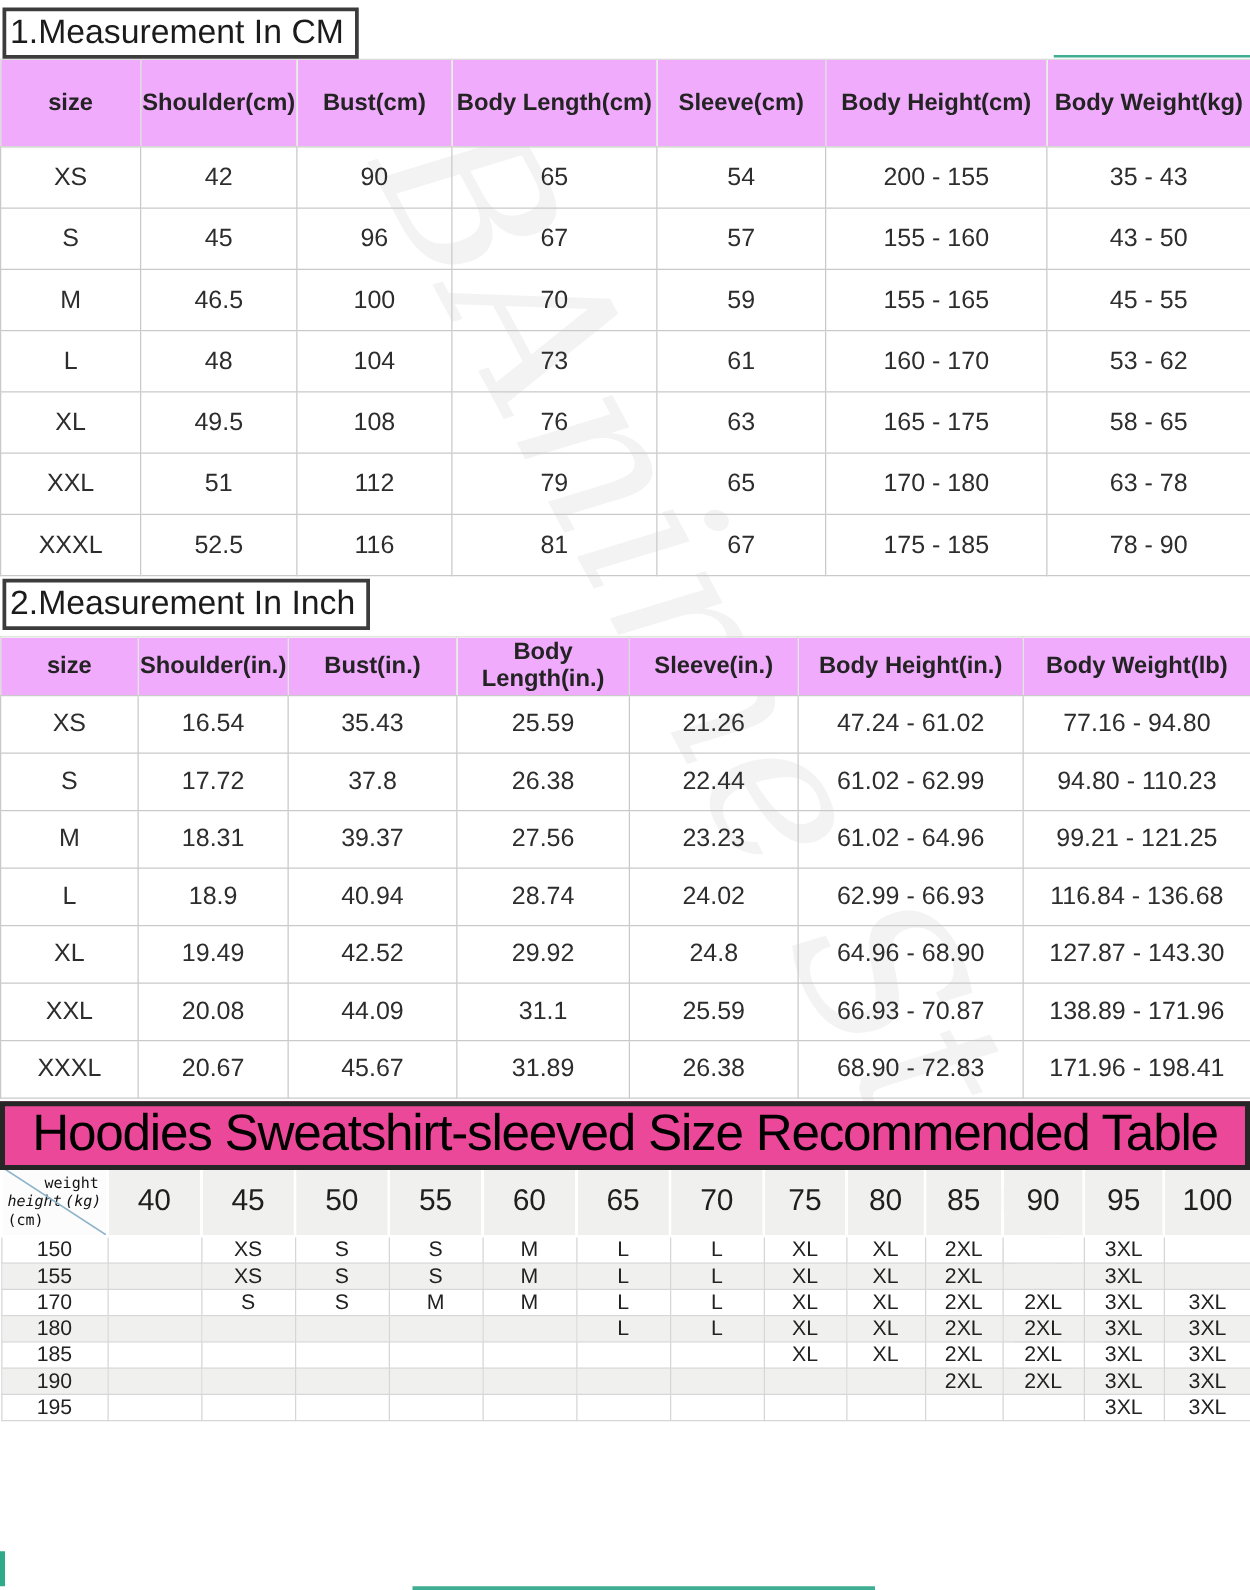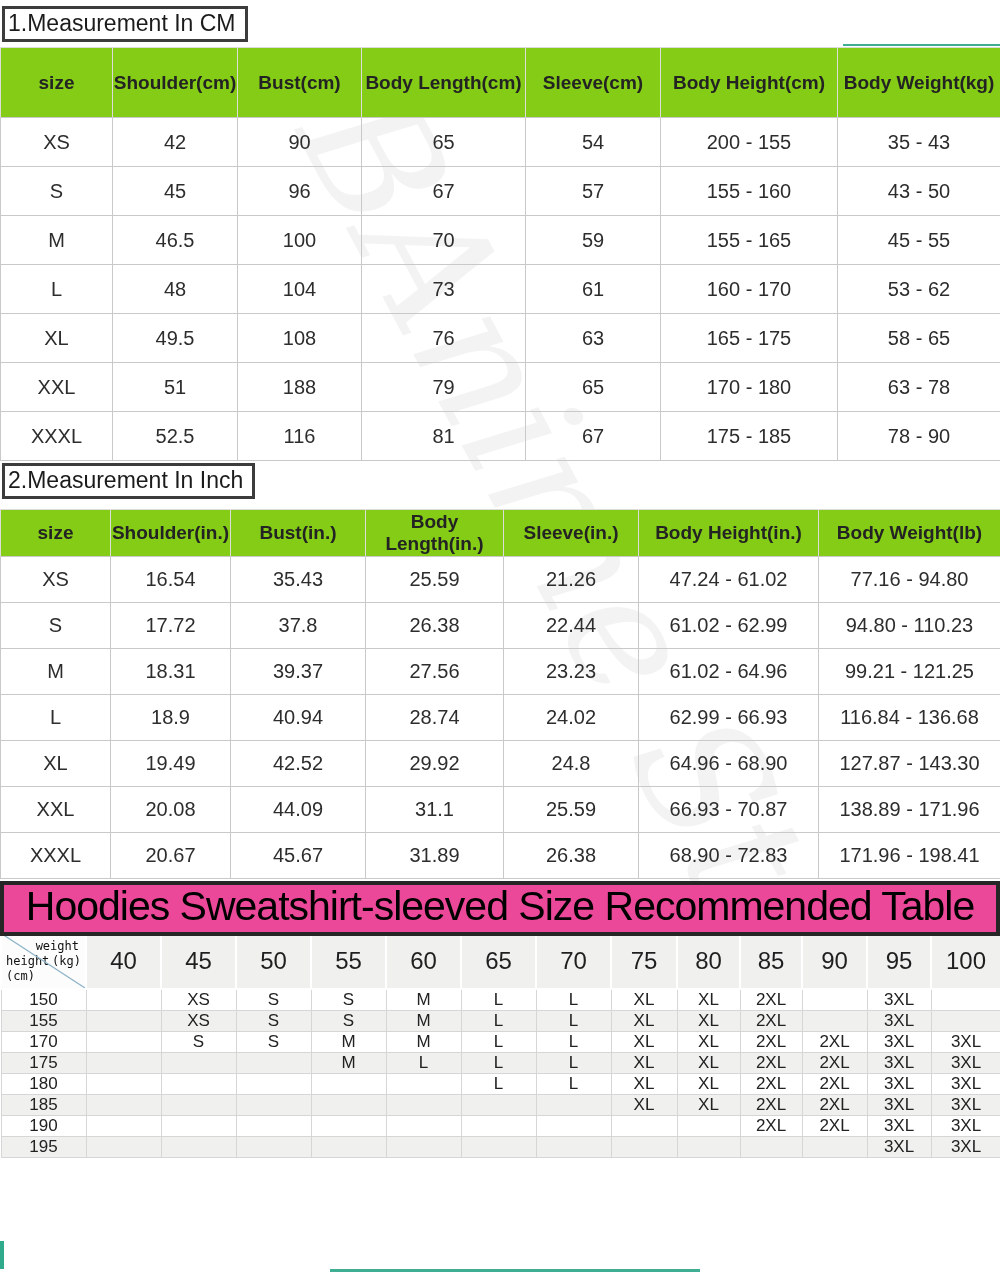--- a/index.html
+++ b/index.html
@@ -9,40 +9,40 @@
 
   .watermark {
     position:absolute; left:430px; top:60px; z-index:1;
     font-family:"DejaVu Serif",serif; font-style:italic;
     font-size:165px; white-space:nowrap; color:rgba(70,70,70,0.065);
     transform:rotate(62deg); transform-origin:0 0; pointer-events:none;
   }
 
   .title-box {
     position:absolute; z-index:3; display:inline-block; background:#fff;
-    border:3px solid #3c3c3c; font-size:23px; color:#1b1b1b;
+    border:3px solid #3c3c3c; font-size:27px; color:#1b1b1b;
     line-height:1.15; padding:1px 9px 3px 3px; white-space:nowrap;
   }
   #title-cm   { left:2px; top:6px; }
   #title-inch { left:2px; top:463px; }
 
   .big-title {
     position:absolute; left:0; top:881px; width:1000px; z-index:3;
     border:4px solid #262626; background:#ec4899; color:#000;
     font-size:41px; letter-spacing:-1px; line-height:1.02;
     text-align:center; padding:1px 0 4px; white-space:nowrap; overflow:hidden;
   }
 
   table { position:absolute; left:0; border-collapse:collapse; table-layout:fixed; z-index:2; }
   th, td { text-align:center; vertical-align:middle; overflow:hidden; }
 
   
   .m-table { width:1000px; }
   .m-table thead th {
-    background:#84cc16; border:1px solid #dcdcda; border-bottom:1px solid #c9c9c9;
+    background:#f0abfc; border:1px solid #dcdcda; border-bottom:1px solid #c9c9c9;
     font-size:19px; font-weight:700; color:#232323;
   }
   .m-table tbody td {
     border:1px solid #c9c9c9; background:transparent;
     font-size:20px; color:#2d2d2d;
   }
   #cm-table { top:47px; }
   #cm-table thead tr { height:70px; }
   #cm-table tbody tr { height:49px; }
   #inch-table { top:509px; }
@@ -57,21 +57,21 @@
     background:#f0f0ee; border:2px solid #ffffff;
     font-size:24px; font-weight:400; color:#1f1f1f;
   }
   #rec-table thead th.corner {
     background:#fcfcfc; position:relative; text-align:left;
     font-family:"DejaVu Sans Mono",monospace; font-size:12px; color:#101010;
     padding:2px 4px; line-height:1.25;
   }
   #rec-table thead th.corner .diag { position:absolute; left:0; top:0; width:100%; height:100%; }
   #rec-table thead th.corner .c1 { text-align:right; padding-right:2px; }
-  #rec-table thead th.corner .c2 { display:flex; justify-content:space-between; }
+  #rec-table thead th.corner .c2 { display:flex; justify-content:space-between;font-style:italic; }
   #rec-table tbody td {
     border:1px solid #d6d6d6; font-size:17px; color:#222;
   }
   #rec-table tbody tr:nth-child(odd) td  { background:#ffffff; }
   #rec-table tbody tr:nth-child(even) td { background:#f0f0ee; }
 
   
   .teal-top    { position:absolute; left:843px; top:44px; width:157px; height:2px; background:#3fae92; z-index:4; }
   .teal-left   { position:absolute; left:0; top:1241px; width:4px; height:28px; background:#2faa8a; z-index:4; }
   .teal-bottom { position:absolute; left:330px; top:1269px; width:370px; height:3px; background:#3fae92; z-index:4; }
@@ -150,21 +150,21 @@
           <td>49.5</td>
           <td>108</td>
           <td>76</td>
           <td>63</td>
           <td>165 - 175</td>
           <td>58 - 65</td>
         </tr>
         <tr>
           <td>XXL</td>
           <td>51</td>
-          <td>188</td>
+          <td>112</td>
           <td>79</td>
           <td>65</td>
           <td>170 - 180</td>
           <td>63 - 78</td>
         </tr>
         <tr>
           <td>XXXL</td>
           <td>52.5</td>
           <td>116</td>
           <td>81</td>
@@ -355,36 +355,20 @@
           <td>L</td>
           <td>L</td>
           <td>XL</td>
           <td>XL</td>
           <td>2XL</td>
           <td>2XL</td>
           <td>3XL</td>
           <td>3XL</td>
         </tr>
         <tr>
-          <td>175</td>
-          <td></td>
-          <td></td>
-          <td></td>
-          <td>M</td>
-          <td>L</td>
-          <td>L</td>
-          <td>L</td>
-          <td>XL</td>
-          <td>XL</td>
-          <td>2XL</td>
-          <td>2XL</td>
-          <td>3XL</td>
-          <td>3XL</td>
-        </tr>
-        <tr>
           <td>180</td>
           <td></td>
           <td></td>
           <td></td>
           <td></td>
           <td></td>
           <td>L</td>
           <td>L</td>
           <td>XL</td>
           <td>XL</td>

